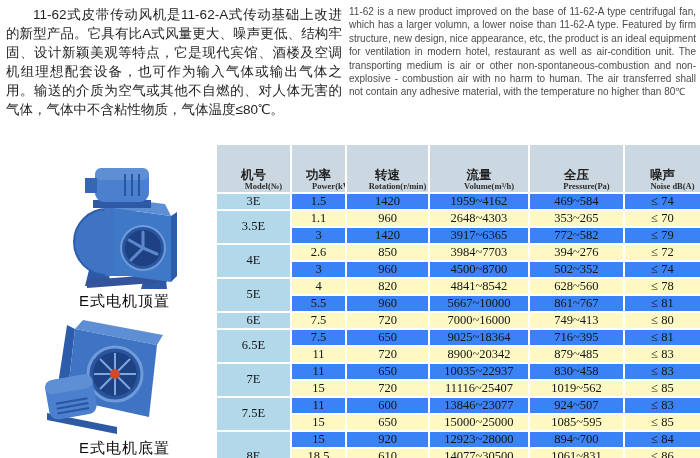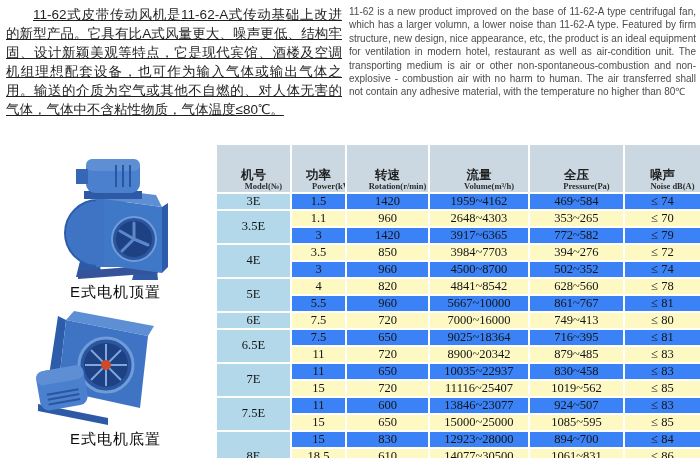--- a/index.html
+++ b/index.html
@@ -5,29 +5,29 @@
   html,body { margin:0; padding:0; background:#e8e8e8; }
   .page {
     position:relative; width:700px; height:458px; margin:0 auto;
     background:#ffffff; overflow:hidden;
     font-family:"Liberation Sans", sans-serif;
   }
   
   .intro-zh {
     position:absolute; left:6px; top:5px; width:336px;
     font-size:13.5px; line-height:19px; color:#1f1f1f;
-    text-align:justify; text-indent:2em; margin:0;text-decoration:underline;
+    text-align:justify; text-indent:2em; margin:0;
   }
   .intro-en {
     position:absolute; left:349px; top:5px; width:347px;
     font-size:10px; line-height:13.4px; color:#4b4b4b;
     text-align:justify; margin:0;
   }
   
-  figure { margin:8px; position:absolute; width:215px; text-align:center; }
+  figure { margin:17px; position:absolute; width:215px; text-align:center; }
   .fig-top { left:0; top:145px; }
   .fig-bottom { left:0; top:296px; }
   figure svg { display:block; margin:0 auto; }
   .fig-bottom svg { margin-left:26px; }
   figcaption {
     margin-top:2px; font-size:15px; color:#0d0d0d; letter-spacing:1px;
   }
   
   table.spec {
     position:absolute; left:215px; top:143px; width:485px;
@@ -196,21 +196,21 @@
         </tr>
         <tr class="row-white">
           <td class="data-cell">3</td>
           <td class="data-cell">1420</td>
           <td class="data-cell">3917~6365</td>
           <td class="data-cell">772~582</td>
           <td class="data-cell">≤ 79</td>
         </tr>
         <tr class="row-blue">
           <td class="model-cell" rowspan="2">4E</td>
-          <td class="data-cell">3.5</td>
+          <td class="data-cell">2.6</td>
           <td class="data-cell">850</td>
           <td class="data-cell">3984~7703</td>
           <td class="data-cell">394~276</td>
           <td class="data-cell">≤ 72</td>
         </tr>
         <tr class="row-white">
           <td class="data-cell">3</td>
           <td class="data-cell">960</td>
           <td class="data-cell">4500~8700</td>
           <td class="data-cell">502~352</td>
@@ -280,21 +280,21 @@
         <tr class="row-blue">
           <td class="data-cell">15</td>
           <td class="data-cell">650</td>
           <td class="data-cell">15000~25000</td>
           <td class="data-cell">1085~595</td>
           <td class="data-cell">≤ 85</td>
         </tr>
         <tr class="row-white">
           <td class="model-cell" rowspan="3">8E</td>
           <td class="data-cell">15</td>
-          <td class="data-cell">830</td>
+          <td class="data-cell">920</td>
           <td class="data-cell">12923~28000</td>
           <td class="data-cell">894~700</td>
           <td class="data-cell">≤ 84</td>
         </tr>
         <tr class="row-blue">
           <td class="data-cell">18.5</td>
           <td class="data-cell">610</td>
           <td class="data-cell">14077~30500</td>
           <td class="data-cell">1061~831</td>
           <td class="data-cell">≤ 86</td>

